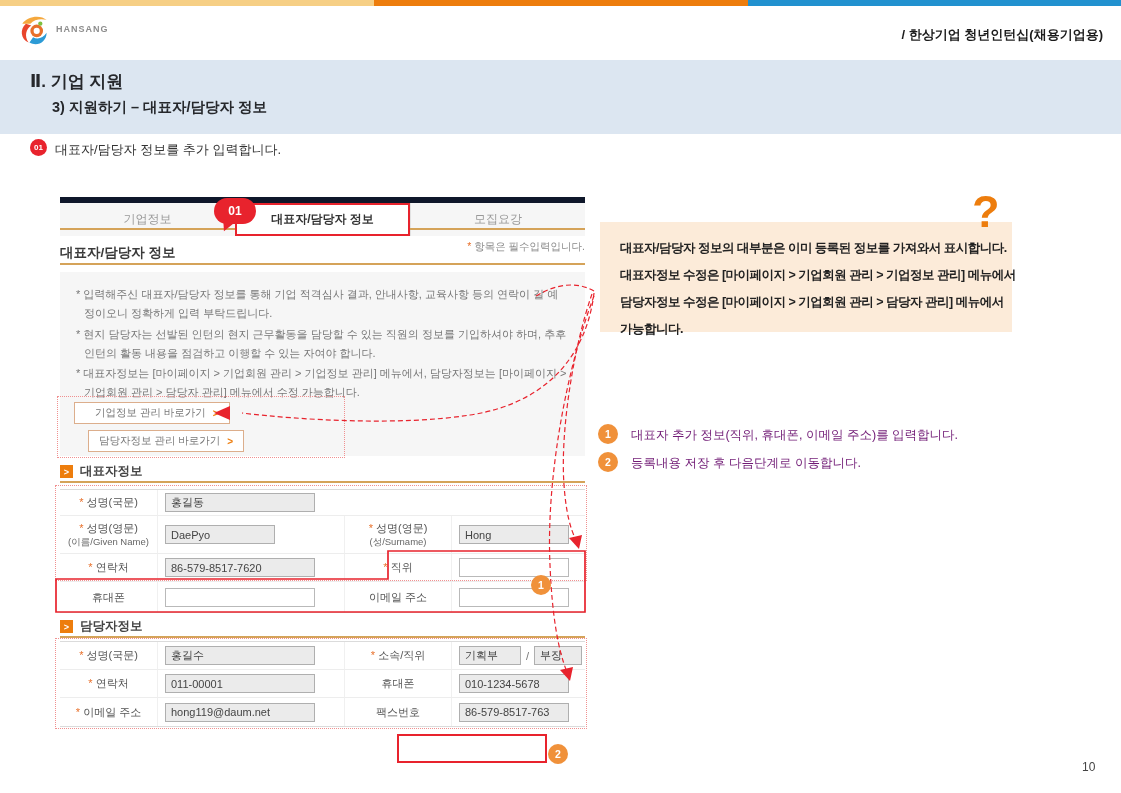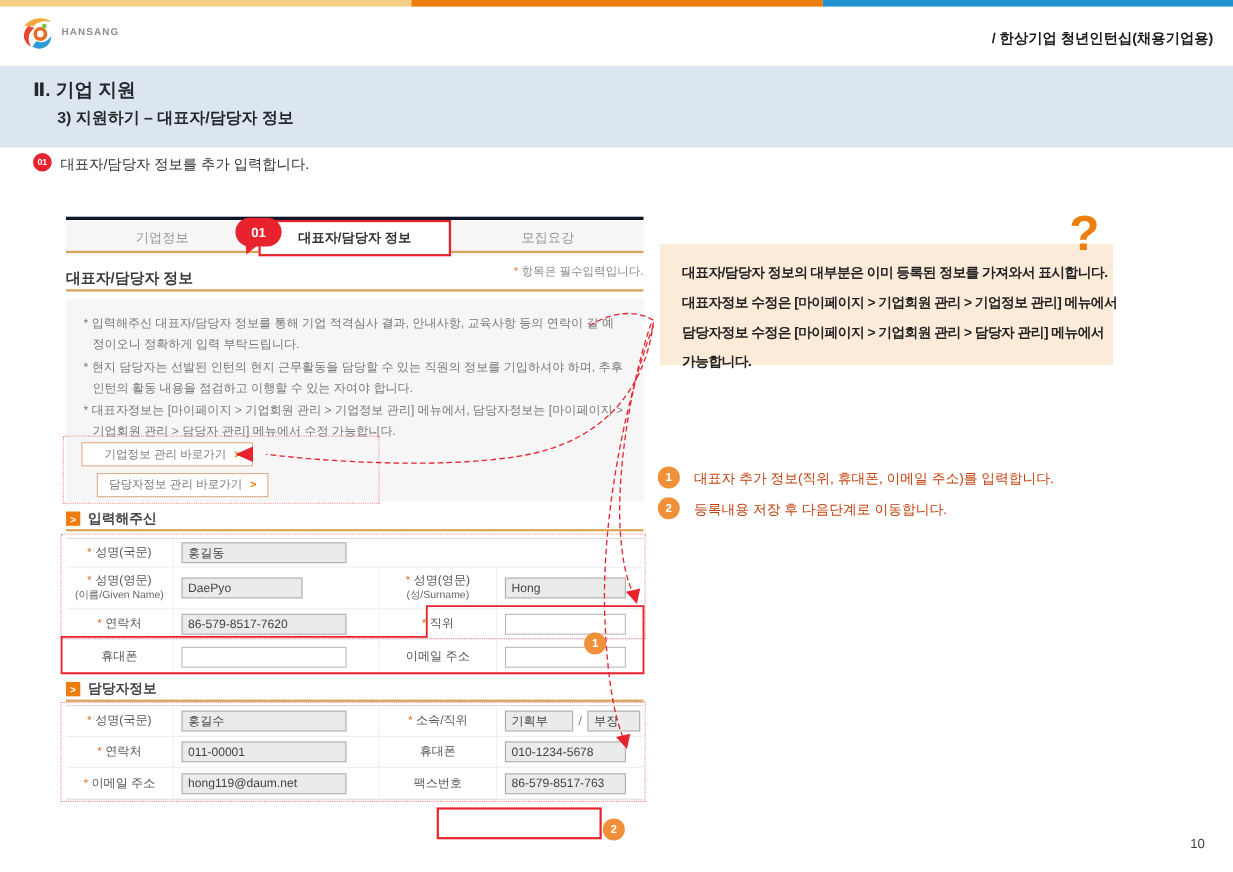--- a/index.html
+++ b/index.html
@@ -19,21 +19,21 @@
   .doc-title { position:absolute; right:18px; top:26px; font-size:13px; font-weight:bold; color:#1b1b1b; white-space:nowrap; }
   
   .title-band { position:absolute; left:0; top:60px; width:1121px; height:74px; background:#DCE6F1; }
   .chapter  { position:absolute; left:30px; top:10px; font-size:17px; font-weight:bold; color:#26282c; white-space:nowrap; }
   .subtitle { position:absolute; left:52px; top:38px; font-size:14.5px; font-weight:bold; color:#26282c; white-space:nowrap; }
   
   .intro-badge { position:absolute; left:30px; top:139px; width:17px; height:17px; border-radius:50%;
     background:#E8232D; color:#fff; font-size:8px; font-weight:bold; display:flex; align-items:center; justify-content:center; }
   .intro-text { position:absolute; left:55px; top:141px; font-size:13px; color:#333; white-space:nowrap; }
   
-  .tabs { position:absolute; left:60px; top:197px; width:525px; height:18px; display:flex; border-top:3px solid #0f172a; }
+  .tabs { position:absolute; left:60px; top:197px; width:525px; height:18px; display:flex; border-top:6px solid #0f172a; }
   .tab { width:175px; height:33px; display:flex; align-items:center; justify-content:center;
     background:#F6F6F6; color:#999; font-size:12px; border-left:1px solid #e2e2e2; }
   .tab:first-child { border-left:none; }
   .tab.active { background:#fff; color:#333; font-weight:bold; border:2px solid #E8232D; z-index:2; }
   .gold-underline-tabs { position:absolute; left:60px; top:228px; width:525px; height:2px; background:#D5A359; z-index:1; }
   .bubble01 { position:absolute; left:214px; top:198px; width:42px; height:26px; border-radius:13px;
     background:#E8232D; color:#fff; font-size:12px; font-weight:bold; display:flex; align-items:center; justify-content:center; z-index:3; }
   .bubble01:after { content:""; position:absolute; left:8px; top:23px; width:0; height:0;
     border-top:11px solid #E8232D; border-left:3px solid transparent; border-right:9px solid transparent; transform:rotate(12deg); }
   
@@ -76,21 +76,21 @@
   .footer-btns { position:absolute; left:341px; top:739px; display:flex; gap:8px; }
   .fbtn { height:20px; padding:0 10px; background:#FBFBFB; border:1px solid #C6C6C6; font-size:10.5px; color:#555;
     display:flex; align-items:center; white-space:nowrap; cursor:pointer; font-family:"Liberation Sans","DejaVu Sans",sans-serif; }
   
   .help-box { position:absolute; left:600px; top:222px; width:412px; height:110px; background:#FCEBD9; padding:13px 20px; }
   .help-box .line { font-size:12.5px; font-weight:bold; color:#222; line-height:27px; letter-spacing:-0.5px; white-space:nowrap; }
   .q-mark { position:absolute; left:972px; top:186px; font-size:45px; font-weight:bold; color:#ED7D0D; z-index:2; }
   .step-row { position:absolute; left:598px; display:flex; align-items:flex-start; gap:13px; }
   .step-circle { width:20px; height:20px; border-radius:50%; background:#F0913A; color:#fff; font-size:10.5px;
     font-weight:bold; display:flex; align-items:center; justify-content:center; flex:none; }
-  .step-text { font-size:12.5px; color:#c2410c; padding-top:3px; white-space:nowrap; }
+  .step-text { font-size:12.5px; color:#701a75; padding-top:3px; white-space:nowrap; }
   .page-num { position:absolute; left:1082px; top:760px; font-size:12px; color:#444; }
 </style>
 </head>
 <body>
 
 <div class="stage">
 
   <div class="topbar-seg seg-tan"></div>
   <div class="topbar-seg seg-org"></div>
   <div class="topbar-seg seg-blu"></div>
@@ -136,21 +136,21 @@
     <span class="arrow">&gt;</span>
   </button>
   <button class="shortcut-btn" style="left:88px; top:430px;">
     <span>담당자정보 관리 바로가기</span>
     <span class="arrow">&gt;</span>
   </button>
   <div class="dotted-rect" style="left:57px; top:396px; width:288px; height:62px;"></div>
 
   <div class="sec-head" style="left:60px; top:463px;">
     <span class="sec-ico">&gt;</span>
-    <span class="sec-title">입력해주신</span>
+    <span class="sec-title">대표자정보</span>
   </div>
   <div class="gold-line" style="left:60px; top:481px; width:525px; height:1.5px;"></div>
 
   <div class="tbl" style="top:489px; grid-template-rows:26px 38px 28px 30px;">
 
     <div class="cell lbl">
         <div><span style="color:#E8702B;">*</span> <span>성명(국문)</span></div>
       </div>
     <div class="cell fld span3">
       <input class="fi ro w150" value="홍길동" style="">

